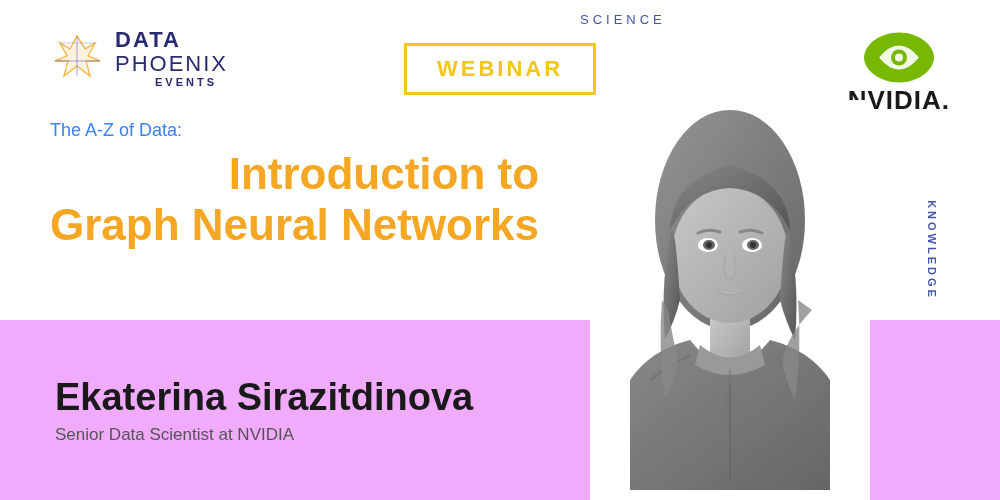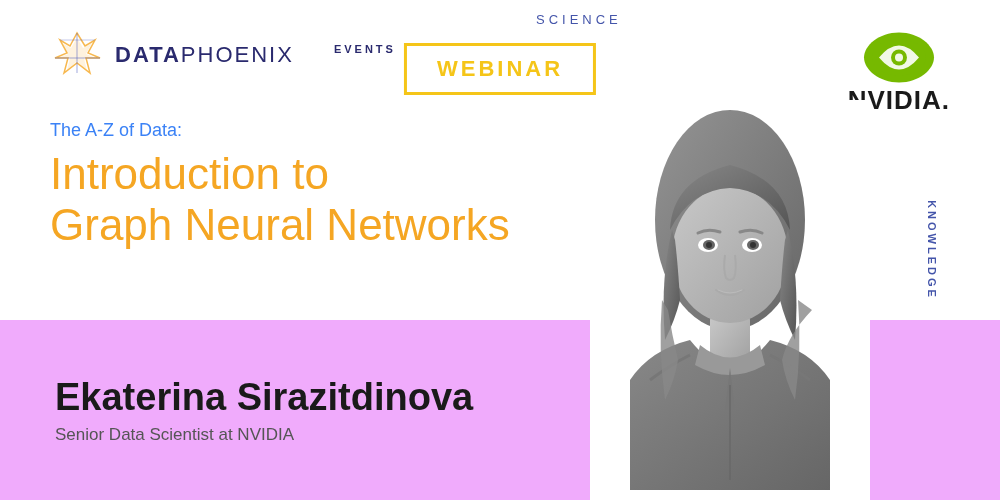--- a/index.html
+++ b/index.html
@@ -61,20 +61,21 @@
       gap: 10px;
     }
 
     .logo-icon {
       width: 55px;
       height: 55px;
     }
 
     .logo-text {
       display: flex;
+      flex-direction: column;
       line-height: 1.1;
     }
 
     .logo-data {
       font-size: 22px;
       font-weight: 700;
       color: #2a2a6e;
       letter-spacing: 2px;
     }
 
@@ -141,23 +142,24 @@
 
     .subtitle-text {
       font-size: 18px;
       color: #3b82f6;
       margin-bottom: 8px;
       font-weight: 400;
     }
 
     .main-title {
       font-size: 44px;
-      font-weight: 400;
+      font-weight: 700;
       color: #f5a623;
       line-height: 1.15;
+      text-align: right;
     }
 
     
     .speaker-area {
       position: absolute;
       bottom: 0;
       left: 0;
       right: 0;
       height: 180px;
       background: #f0abfc;
@@ -188,21 +190,21 @@
       width: 280px;
       height: 400px;
       overflow: hidden;
     }
 
     
     .science-text {
       position: absolute;
       top: 12px;
       left: 50%;
-      margin-left: 36px;
+      margin-left: 80px;
       font-size: 13px;
       letter-spacing: 4px;
       color: #4455aa;
       font-weight: 400;
     }
 
     
     .knowledge-text {
       position: absolute;
       right: 18px;

